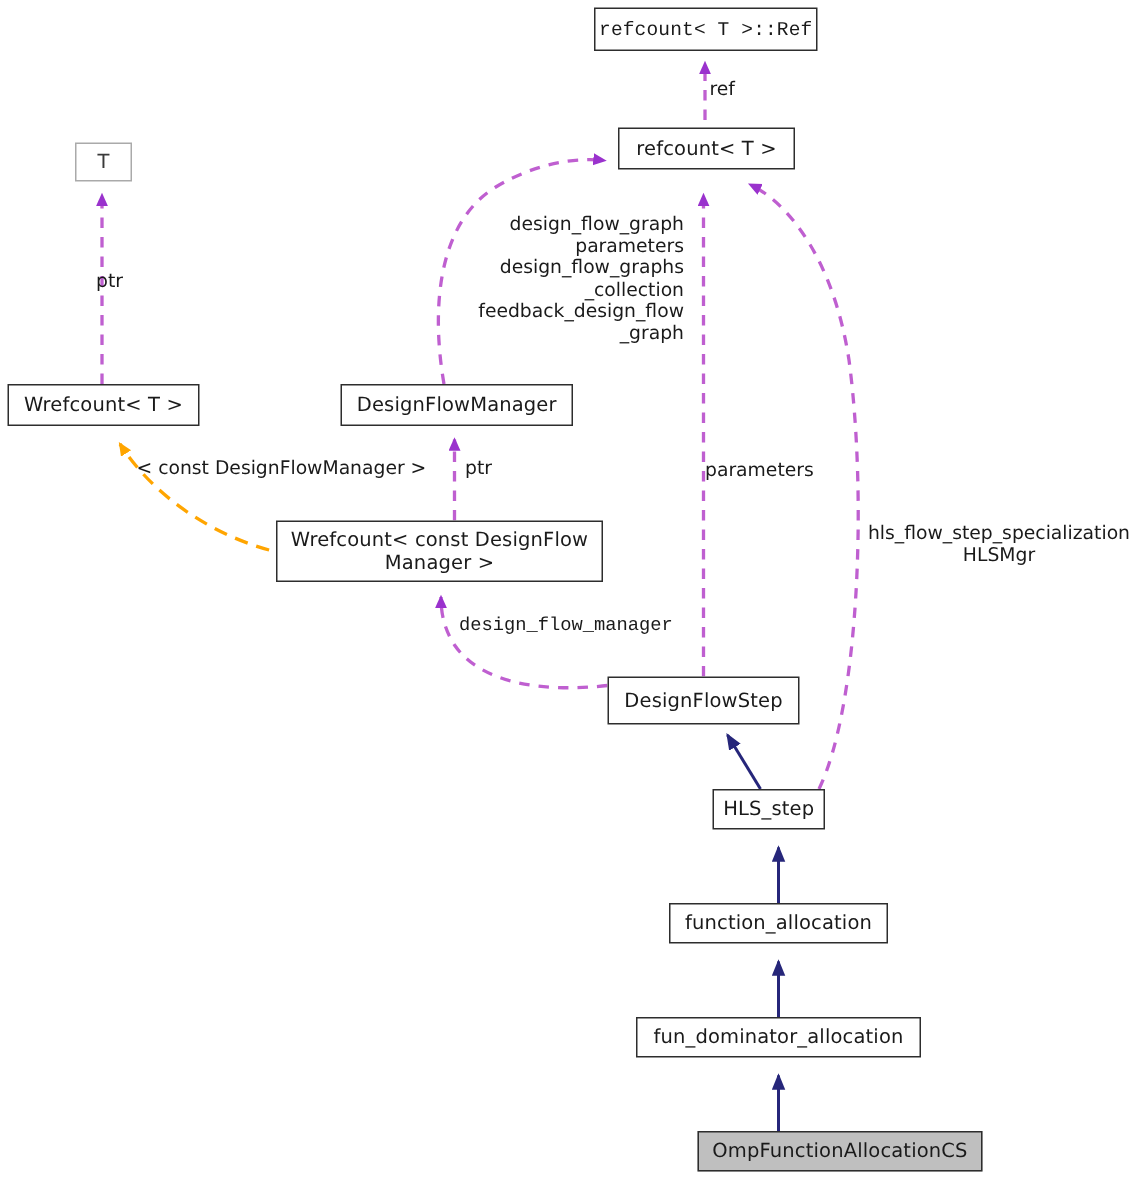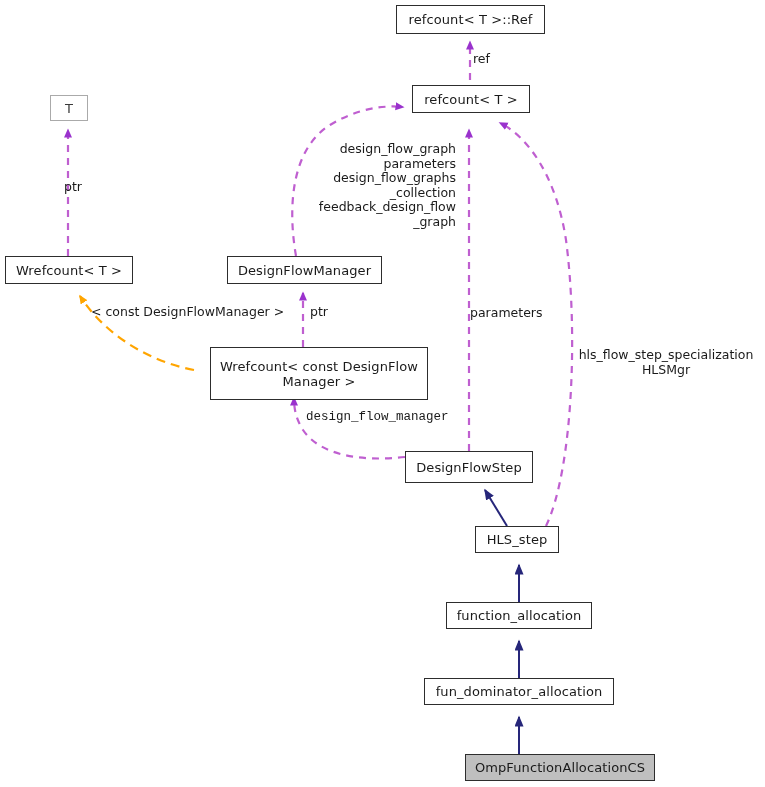--- a/index.html
+++ b/index.html
@@ -98,50 +98,50 @@
 
     <path d="M507,526 L485,490" fill="none" stroke="#26267a" stroke-width="2" marker-end="url(#arrow-inherit)"></path>
 
     <path d="M519,602 L519,565" fill="none" stroke="#26267a" stroke-width="2" marker-end="url(#arrow-inherit)"></path>
 
     <path d="M519,678 L519,641" fill="none" stroke="#26267a" stroke-width="2" marker-end="url(#arrow-inherit)"></path>
 
     <path d="M519,754 L519,717" fill="none" stroke="#26267a" stroke-width="2" marker-end="url(#arrow-inherit)"></path>
   </svg>
 
-  <div class="node" style="left:396px; top:5px; width:149px; height:29px;">
+  <div class="node" style="left:396px; top:5px; width:149px; height:29px;font-family:Liberation Mono, monospace;">
     <span>refcount&lt; T &gt;::Ref</span>
   </div>
 
   <div class="node" style="left:412px; top:85px; width:118px; height:28px;">
     <span>refcount&lt; T &gt;</span>
   </div>
 
   <div class="node template-param" style="left:50px; top:95px; width:38px; height:26px;">
     <span>T</span>
   </div>
 
   <div class="node" style="left:5px; top:256px; width:128px; height:28px;">
     <span>Wrefcount&lt; T &gt;</span>
   </div>
 
   <div class="node" style="left:227px; top:256px; width:155px; height:28px;">
     <span>DesignFlowManager</span>
   </div>
 
-  <div class="node" style="left:210px; top:347px; width:218px; height:53px;">
+  <div class="node" style="left:184px; top:347px; width:218px; height:41px;">
     <span>Wrefcount&lt; const DesignFlow
 Manager &gt;</span>
   </div>
 
   <div class="node" style="left:405px; top:451px; width:128px; height:32px;">
     <span>DesignFlowStep</span>
   </div>
 
-  <div class="node" style="left:475px; top:526px; width:84px; height:27px;">
+  <div class="node" style="left:475px; top:526px; width:75px; height:27px;">
     <span>HLS_step</span>
   </div>
 
   <div class="node" style="left:446px; top:602px; width:146px; height:27px;">
     <span>function_allocation</span>
   </div>
 
   <div class="node" style="left:424px; top:678px; width:190px; height:27px;">
     <span>fun_dominator_allocation</span>
   </div>

